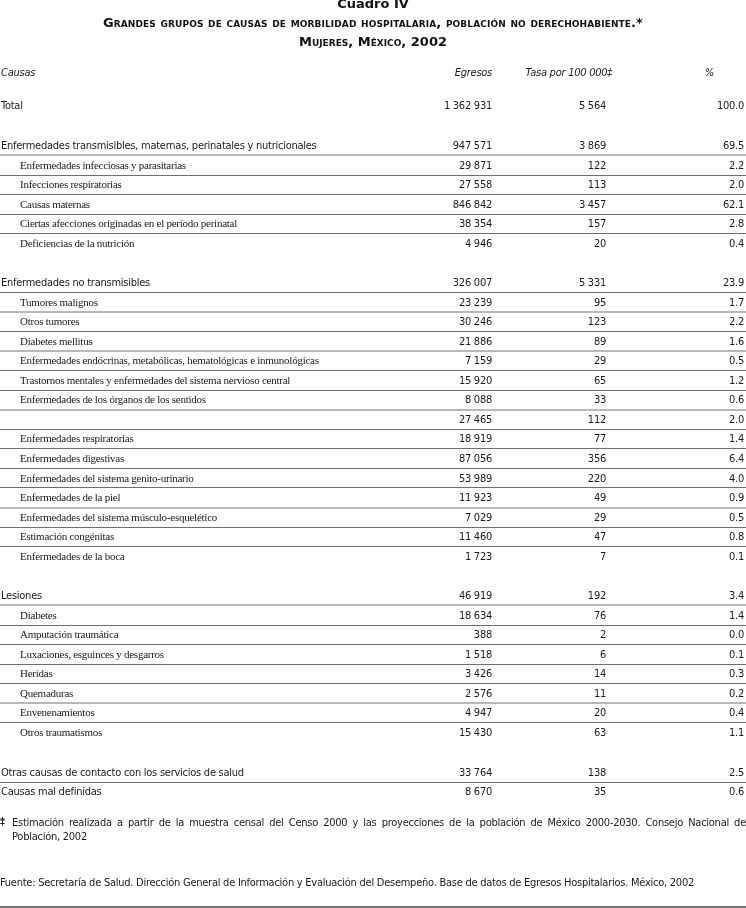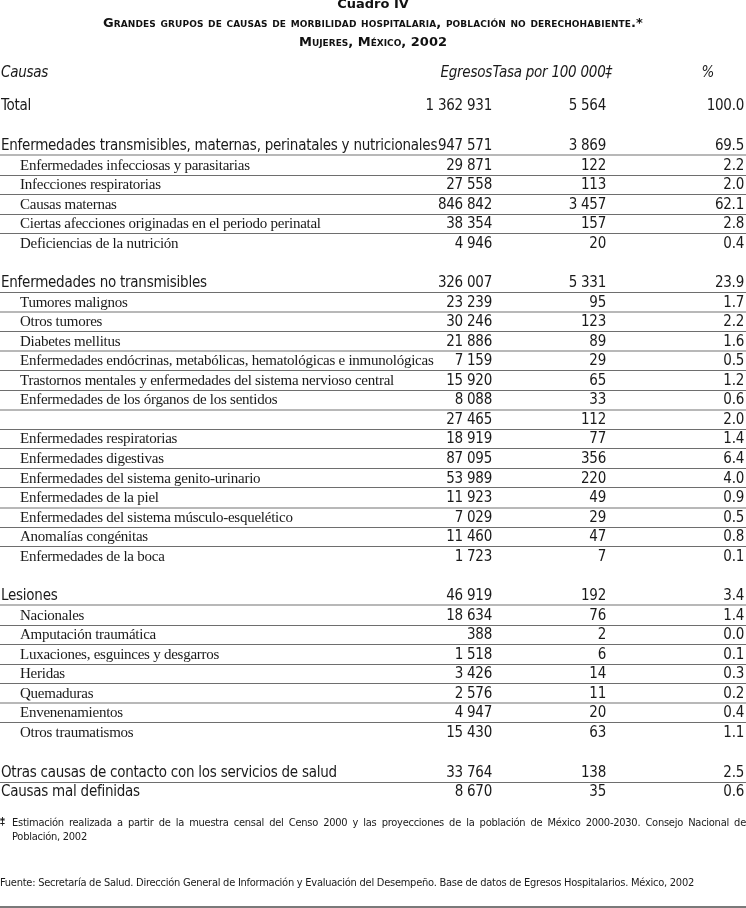--- a/index.html
+++ b/index.html
@@ -7,21 +7,21 @@
     width: 746px; height: 908px; overflow: hidden; position: relative;
     font-family: "DejaVu Sans", "Liberation Sans", sans-serif;
     color: #1a1a1a;
   }
   .title-block { text-align: center; font-family: "DejaVu Sans", sans-serif; color: #111; }
   .t1 { position: absolute; left: 0; width: 746px; top: -4px; font-size: 13px; font-weight: bold; line-height: 16px; text-align: center; }
   .t2 { position: absolute; left: 0; width: 746px; top: 14px; font-size: 13px; font-weight: bold; line-height: 18px; text-align: center; font-variant: small-caps; letter-spacing: 0.1px; }
   .t3 { position: absolute; left: 0; width: 746px; top: 33px; font-size: 13px; font-weight: bold; line-height: 18px; text-align: center; font-variant: small-caps; }
 
   .table { position: absolute; left: 0; top: 0; width: 746px; }
-  .row { position: absolute; left: 0; width: 746px; height: 19px; font-size: 15px; line-height: 19px; font-family: "DejaVu Sans Condensed", "DejaVu Sans", sans-serif; letter-spacing: -0.25px; }
+  .row { position: absolute; left: 0; width: 746px; height: 19px; font-size: 11px; line-height: 19px; font-family: "DejaVu Sans Condensed", "DejaVu Sans", sans-serif; letter-spacing: -0.25px; }
   .row .c0 { position: absolute; left: 1px; top: 0; white-space: nowrap; }
   .row.sub .c0 { left: 20px; font-family: Liberation Serif, serif; }
   .row .c1 { position: absolute; right: 254px; top: 0; text-align: right; white-space: nowrap; }
   .row .c2 { position: absolute; right: 140px; top: 0; text-align: right; white-space: nowrap; }
   .row .c3 { position: absolute; right: 0px; top: 0; text-align: right; white-space: nowrap; padding-right: 0; }
   .row .c3 { right: 2px; }
   .hdr { font-style: italic; }
   .hdr .c1 { right: 254px; }
   .hdr .c2 { right: 140px; text-align: right; }
   .hdr .c3 { right: 32px; }
@@ -160,21 +160,21 @@
   <div class="line-dark" style="top:429px"></div>
   <div class="row sub" style="top:429px">
     <span class="c0">Enfermedades respiratorias</span>
     <span class="c1">18 919</span>
     <span class="c2">77</span>
     <span class="c3">1.4</span>
   </div>
   <div class="line-dark" style="top:448px"></div>
   <div class="row sub" style="top:449px">
     <span class="c0">Enfermedades digestivas</span>
-    <span class="c1">87 095</span>
+    <span class="c1">87 056</span>
     <span class="c2">356</span>
     <span class="c3">6.4</span>
   </div>
   <div class="line-dark" style="top:468px"></div>
   <div class="row sub" style="top:469px">
     <span class="c0">Enfermedades del sistema genito-urinario</span>
     <span class="c1">53 989</span>
     <span class="c2">220</span>
     <span class="c3">4.0</span>
   </div>
@@ -187,42 +187,42 @@
   </div>
   <div class="line-light" style="top:507px"></div>
   <div class="row sub" style="top:508px">
     <span class="c0">Enfermedades del sistema músculo-esquelético</span>
     <span class="c1">7 029</span>
     <span class="c2">29</span>
     <span class="c3">0.5</span>
   </div>
   <div class="line-dark" style="top:527px"></div>
   <div class="row sub" style="top:527px">
-    <span class="c0">Anomalías congénitas</span>
+    <span class="c0">Estimación congénitas</span>
     <span class="c1">11 460</span>
     <span class="c2">47</span>
     <span class="c3">0.8</span>
   </div>
   <div class="line-dark" style="top:546px"></div>
   <div class="row sub" style="top:547px">
     <span class="c0">Enfermedades de la boca</span>
     <span class="c1">1 723</span>
     <span class="c2">7</span>
     <span class="c3">0.1</span>
   </div>
 
   <div class="row" style="top:586px">
     <span class="c0">Lesiones</span>
     <span class="c1">46 919</span>
     <span class="c2">192</span>
     <span class="c3">3.4</span>
   </div>
   <div class="line-light" style="top:604px"></div>
   <div class="row sub" style="top:606px">
-    <span class="c0">Nacionales</span>
+    <span class="c0">Diabetes</span>
     <span class="c1">18 634</span>
     <span class="c2">76</span>
     <span class="c3">1.4</span>
   </div>
   <div class="line-dark" style="top:625px"></div>
   <div class="row sub" style="top:625px">
     <span class="c0">Amputación traumática</span>
     <span class="c1">388</span>
     <span class="c2">2</span>
     <span class="c3">0.0</span>

